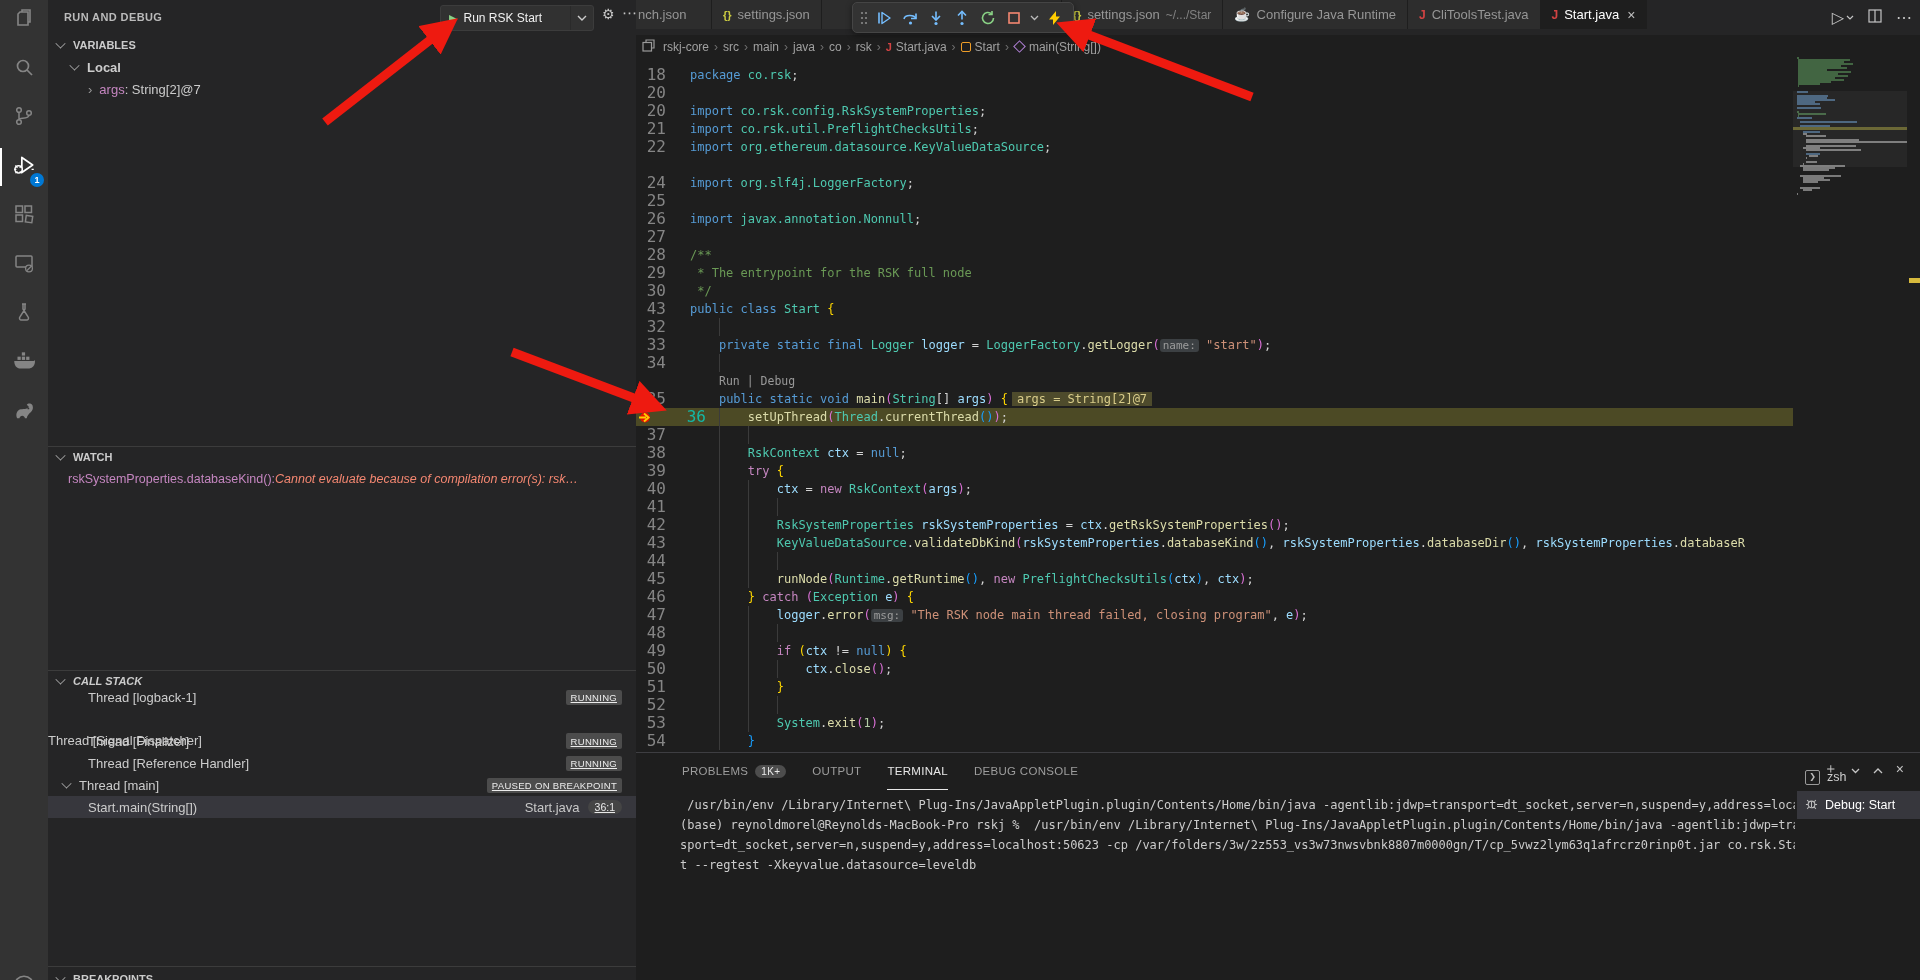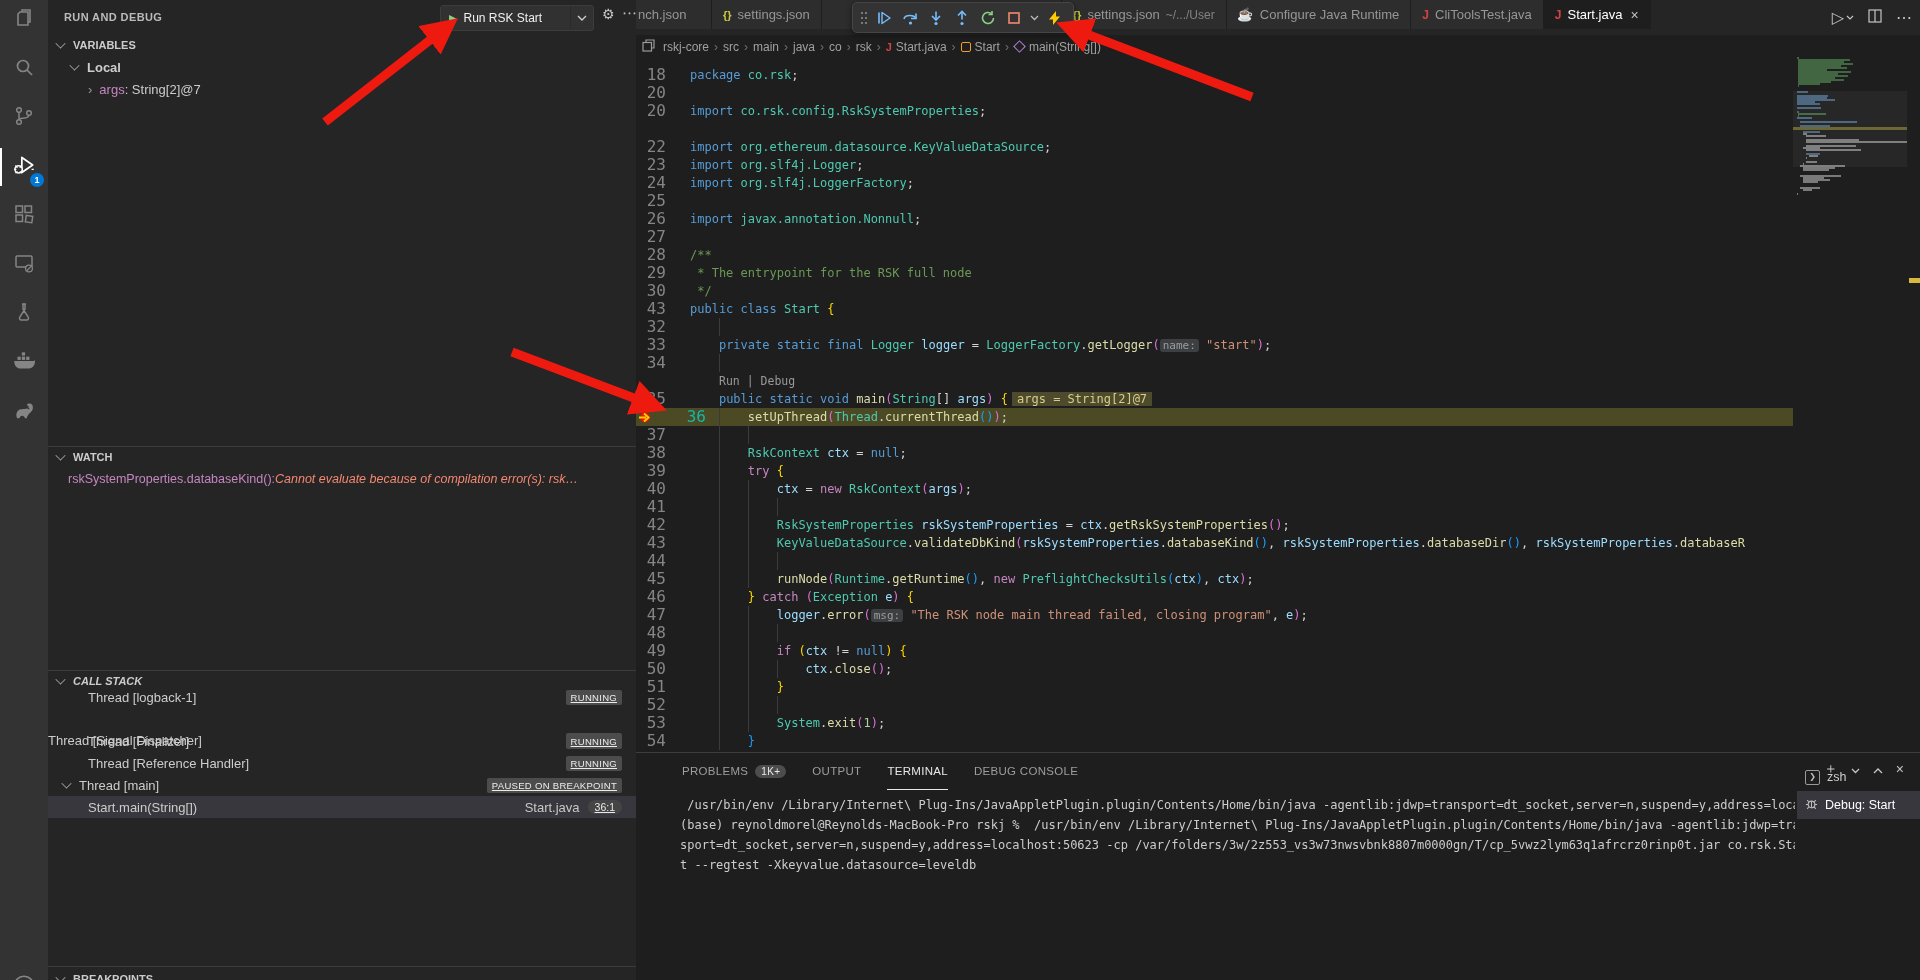--- a/index.html
+++ b/index.html
@@ -256,21 +256,21 @@
       <div class="tab">
         <span class="ticon json-ic">{}</span>
         <span>settings.json</span>
       </div>
       <div class="tab">
         <span>untime</span>
       </div>
       <div class="tab">
         <span class="ticon json-ic">{}</span>
         <span>settings.json</span>
-        <span class="suffix">~/.../User</span>
+        <span class="suffix">~/.../Star</span>
       </div>
       <div class="tab">
         <span class="ticon cup-ic">☕</span>
         <span>Configure Java Runtime</span>
       </div>
       <div class="tab">
         <span class="ticon java-ic">J</span>
         <span>CliToolsTest.java</span>
       </div>
       <div class="tab active">
@@ -371,22 +371,22 @@
       <span style="display:flex;align-items:center;"><span class="java-ic" style="font-weight:bold;font-size:11px;margin-right:4px;">J</span>Start.java</span>
       <span class="sep">›</span>
       <span style="display:flex;align-items:center;"><span class="bc-class"></span>Start</span>
       <span class="sep">›</span>
       <span style="display:flex;align-items:center;"><span class="bc-method"></span>main(String[])</span>
     </div>
   <div id="code">
       <div class="line" style="top: 8px;"><span class="ln">18</span><span class="codetxt"><span class="tk-kw">package</span><span class="tk-pln"> </span><span class="tk-type">co.rsk</span><span class="tk-pln">;</span></span></div>
       <div class="line" style="top: 26px;"><span class="ln">20</span><span class="codetxt"></span></div>
       <div class="line" style="top: 44px;"><span class="ln">20</span><span class="codetxt"><span class="tk-kw">import</span><span class="tk-pln"> </span><span class="tk-type">co.rsk.config.RskSystemProperties</span><span class="tk-pln">;</span></span></div>
+      <div class="line" style="top: 62px;"><span class="ln">21</span><span class="codetxt"><span class="tk-kw">import</span><span class="tk-pln"> </span><span class="tk-type">co.rsk.util.PreflightChecksUtils</span><span class="tk-pln">;</span></span></div>
       <div class="line" style="top: 80px;"><span class="ln">22</span><span class="codetxt"><span class="tk-kw">import</span><span class="tk-pln"> </span><span class="tk-type">org.ethereum.datasource.KeyValueDataSource</span><span class="tk-pln">;</span></span></div>
-      <div class="line" style="top: 98px;"><span class="ln">23</span><span class="codetxt"><span class="tk-kw">import</span><span class="tk-pln"> </span><span class="tk-type">org.slf4j.Logger</span><span class="tk-pln">;</span></span></div>
       <div class="line" style="top: 116px;"><span class="ln">24</span><span class="codetxt"><span class="tk-kw">import</span><span class="tk-pln"> </span><span class="tk-type">org.slf4j.LoggerFactory</span><span class="tk-pln">;</span></span></div>
       <div class="line" style="top: 134px;"><span class="ln">25</span><span class="codetxt"></span></div>
       <div class="line" style="top: 152px;"><span class="ln">26</span><span class="codetxt"><span class="tk-kw">import</span><span class="tk-pln"> </span><span class="tk-type">javax.annotation.Nonnull</span><span class="tk-pln">;</span></span></div>
       <div class="line" style="top: 170px;"><span class="ln">27</span><span class="codetxt"></span></div>
       <div class="line" style="top: 188px;"><span class="ln">28</span><span class="codetxt"><span class="tk-cmt">/**</span></span></div>
       <div class="line" style="top: 206px;"><span class="ln">29</span><span class="codetxt"><span class="tk-cmt"> * The entrypoint for the RSK full node</span></span></div>
       <div class="line" style="top: 224px;"><span class="ln">30</span><span class="codetxt"><span class="tk-cmt"> */</span></span></div>
       <div class="line" style="top: 242px;"><span class="ln">43</span><span class="codetxt"><span class="tk-kw">public</span><span class="tk-pln"> </span><span class="tk-kw">class</span><span class="tk-pln"> </span><span class="tk-type">Start</span><span class="tk-pln"> </span><span class="tk-br1">{</span></span></div>
       <div class="line" style="top: 260px;"><span class="ln">32</span><span class="guide" style="left:82.88px;"></span><span class="codetxt"></span></div>
       <div class="line" style="top: 278px;"><span class="ln">33</span><span class="codetxt"><span class="tk-pln">    </span><span class="tk-kw">private</span><span class="tk-pln"> </span><span class="tk-kw">static</span><span class="tk-pln"> </span><span class="tk-kw">final</span><span class="tk-pln"> </span><span class="tk-type">Logger</span><span class="tk-pln"> </span><span class="tk-var">logger</span><span class="tk-pln"> = </span><span class="tk-type">LoggerFactory</span><span class="tk-pln">.</span><span class="tk-fn">getLogger</span><span class="tk-br2">(</span><span class="tk-inlay">name:</span><span class="tk-pln"> </span><span class="tk-str">"start"</span><span class="tk-br2">)</span><span class="tk-pln">;</span></span></div>

